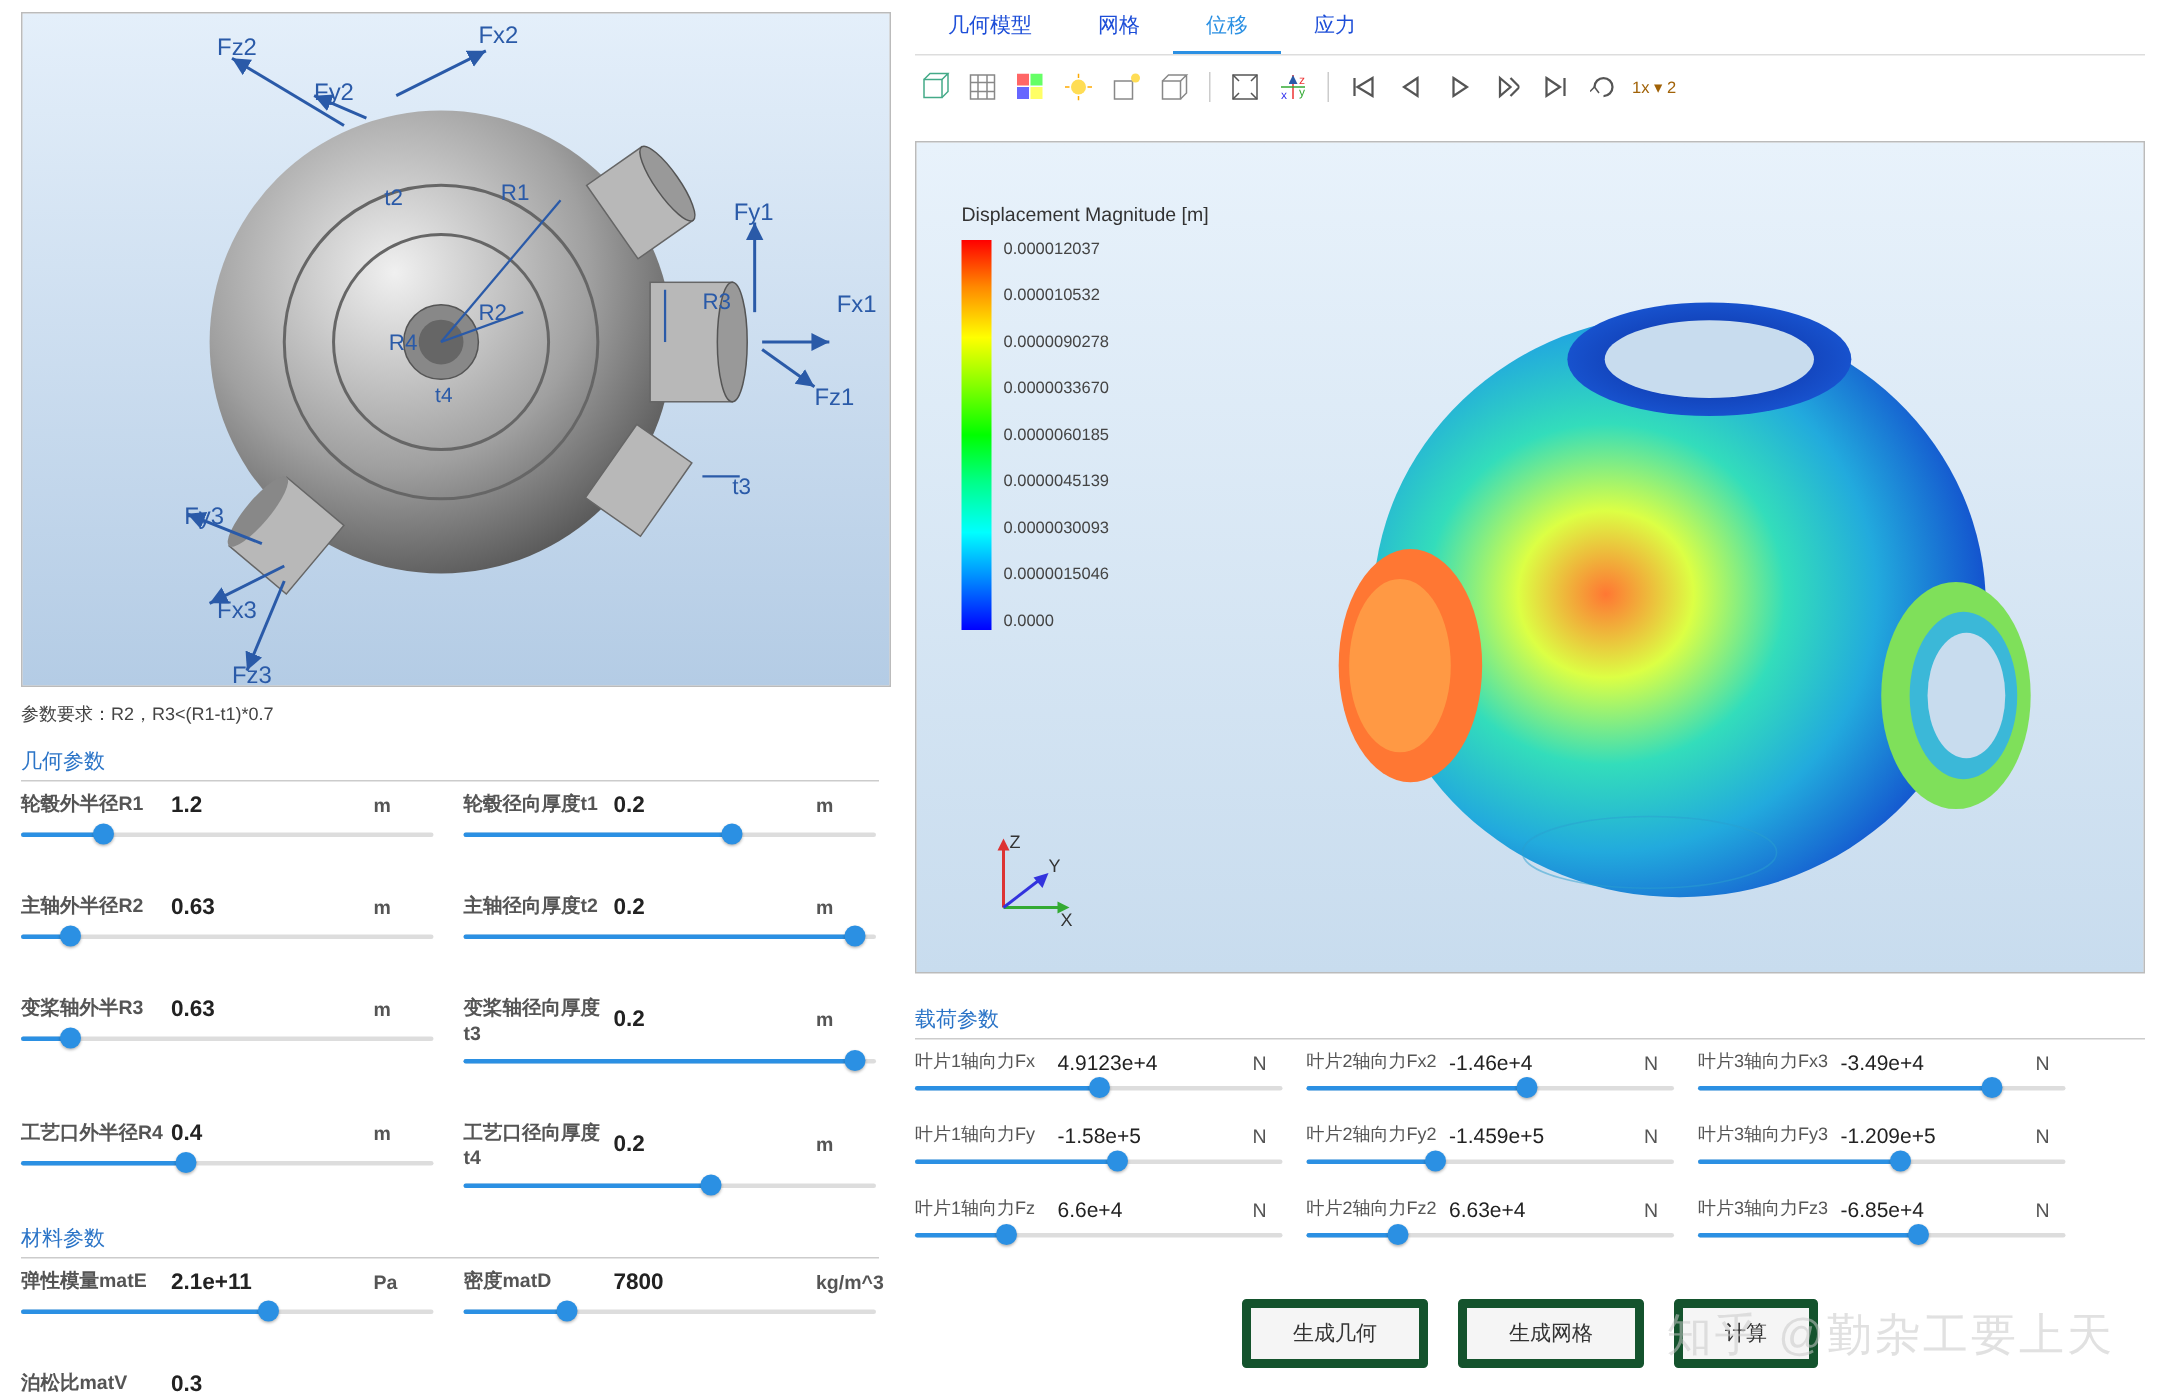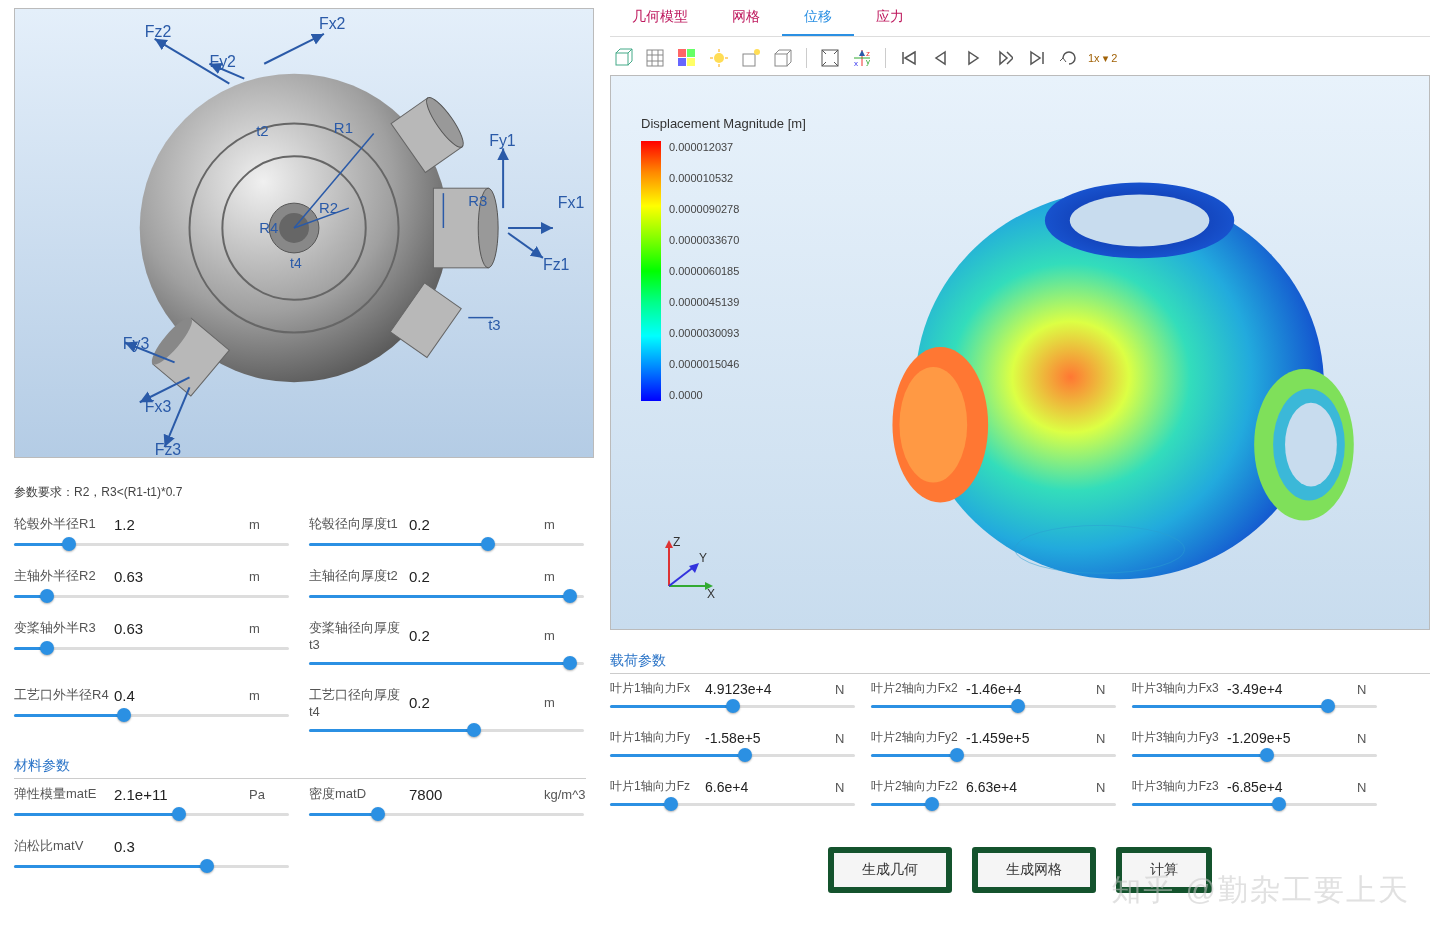--- a/index.html
+++ b/index.html
@@ -3,43 +3,43 @@
 <meta charset="utf-8">
 <style>
 * { box-sizing: border-box; margin: 0; padding: 0; font-family: "Microsoft YaHei", Arial, sans-serif; }
 body { background: #fff; width: 1440px; height: 933px; overflow: hidden; font-size: 13px; color: #333; }
 .container { display: flex; width: 100%; height: 100%; }
 .left-panel { width: 600px; padding: 8px 14px; }
 .right-panel { flex: 1; display: flex; flex-direction: column; padding: 0 10px; }
 
 .cad-view { width: 580px; height: 450px; background: linear-gradient(180deg,#e4effa 0%, #b4cce5 100%); border: 1px solid #bbb; position: relative; }
 .cad-view svg { width: 100%; height: 100%; }
-.param-req { font-size: 12px; color: #444; margin: 26px 0 14px 0; }
+.param-req { font-size: 12px; color: #444; margin: 10px 0 14px 0; }
 
 .section-title { color: #2b74c7; font-size: 14px; margin: 8px 0 6px 0; border-bottom: 1px solid #ccc; padding-bottom: 3px; }
-.param-grid { display: flex; flex-wrap: wrap; gap: 4px 20px; }
+.param-grid { display: flex; flex-wrap: wrap; gap: 20px 20px; font-weight: bold; }
 .param-row { display: flex; align-items: center; width: 275px; font-size: 13px; color: #555; margin-bottom: 2px; }
 .param-label { width: 100px; }
 .param-value { width: 80px; color: #222; font-size: 15px; }
 .param-unit { width: 40px; text-align: left; color: #555; font-size: 13px; margin-left: auto; }
 .slider-wrap { width: 275px; height: 22px; position: relative; margin-bottom: 6px; }
 .slider-track { position: absolute; top: 8px; left: 0; right: 0; height: 3px; background: #ddd; border-radius: 2px; }
 .slider-fill { position: absolute; top: 8px; left: 0; height: 3px; background: #2b90e3; border-radius: 2px; }
 .slider-thumb { position: absolute; top: 2px; width: 14px; height: 14px; background: #2b90e3; border-radius: 50%; transform: translateX(-50%); box-shadow: 0 1px 2px rgba(0,0,0,.3); }
 
 .tabs { display: flex; border-bottom: 1px solid #ddd; margin-bottom: 4px; }
-.tab { padding: 8px 22px; font-size: 14px; color: #be185d; cursor: pointer; }
+.tab { padding: 8px 22px; font-size: 14px; color: #1d4ed8; cursor: pointer; }
 .tab.active { color: #2b90e3; border-bottom: 2px solid #2b90e3; }
 
 .toolbar { display: flex; align-items: center; gap: 6px; padding: 4px 0; }
 .tool-btn { width: 26px; height: 26px; display: flex; align-items: center; justify-content: center; cursor: pointer; border-radius: 3px; }
 .tool-sep { width: 1px; height: 20px; background: #ccc; margin: 0 4px; }
 .tool-text { font-size: 11px; color: #a16207; }
 
-.sim-view { flex: none; height: 555px; background: linear-gradient(180deg,#e8f2fb 0%, #c8dcee 100%); border: 1px solid #bbb; position: relative; overflow: hidden; }
+.sim-view { flex: none; height: 555px; background: linear-gradient(180deg,#e8f2fb 0%, #c8dcee 100%); border: 1px solid #bbb; position: relative; overflow: hidden; margin-top: 19px; }
 .legend { position: absolute; top: 40px; left: 30px; font-size: 12px; color: #333; }
 .legend-title { margin-bottom: 10px; font-size: 13px; }
 .legend-bar { display: flex; }
 .legend-gradient { width: 20px; height: 260px; background: linear-gradient(180deg, #ff0000 0%, #ff8800 12%, #ffff00 25%, #88ff00 37%, #00ff00 50%, #00ff88 62%, #00ffff 75%, #0088ff 87%, #0000ff 100%); }
 .legend-labels { display: flex; flex-direction: column; justify-content: space-between; height: 260px; padding-left: 8px; font-size: 11px; color: #444; }
 .axis-triad { position: absolute; bottom: 20px; left: 40px; }
 
 .load-section { margin-top: 14px; }
 .load-grid { display: flex; flex-wrap: wrap; gap: 4px 16px; }
 .load-col { width: 245px; }
@@ -125,20 +125,21 @@
         <line x1="430" y1="220" x2="430" y2="185" stroke="#2a5aa8" stroke-width="1.5"></line>
         <text x="245" y="225" fill="#2a5aa8" font-size="15">R4</text>
         <text x="242" y="128" fill="#2a5aa8" font-size="15">t2</text>
         <text x="475" y="322" fill="#2a5aa8" font-size="15">t3</text>
         <line x1="455" y1="310" x2="480" y2="310" stroke="#2a5aa8" stroke-width="1.5"></line>
         <text x="276" y="260" fill="#2a5aa8" font-size="14">t4</text>
       </svg>
     </div>
     <div class="param-req">参数要求：R2，R3&lt;(R1-t1)*0.7</div>
 
+    <div class="section-title">几何参数</div>
     <div class="param-grid" id="geom-grid">
         <div>
     <div class="param-row">
       <span class="param-label">轮毂外半径R1</span>
       <span class="param-value">1.2</span>
       <span class="param-unit">m</span>
     </div>
     <div class="slider-wrap">
       <div class="slider-track"></div>
       <div class="slider-fill" style="width:20%"></div>

